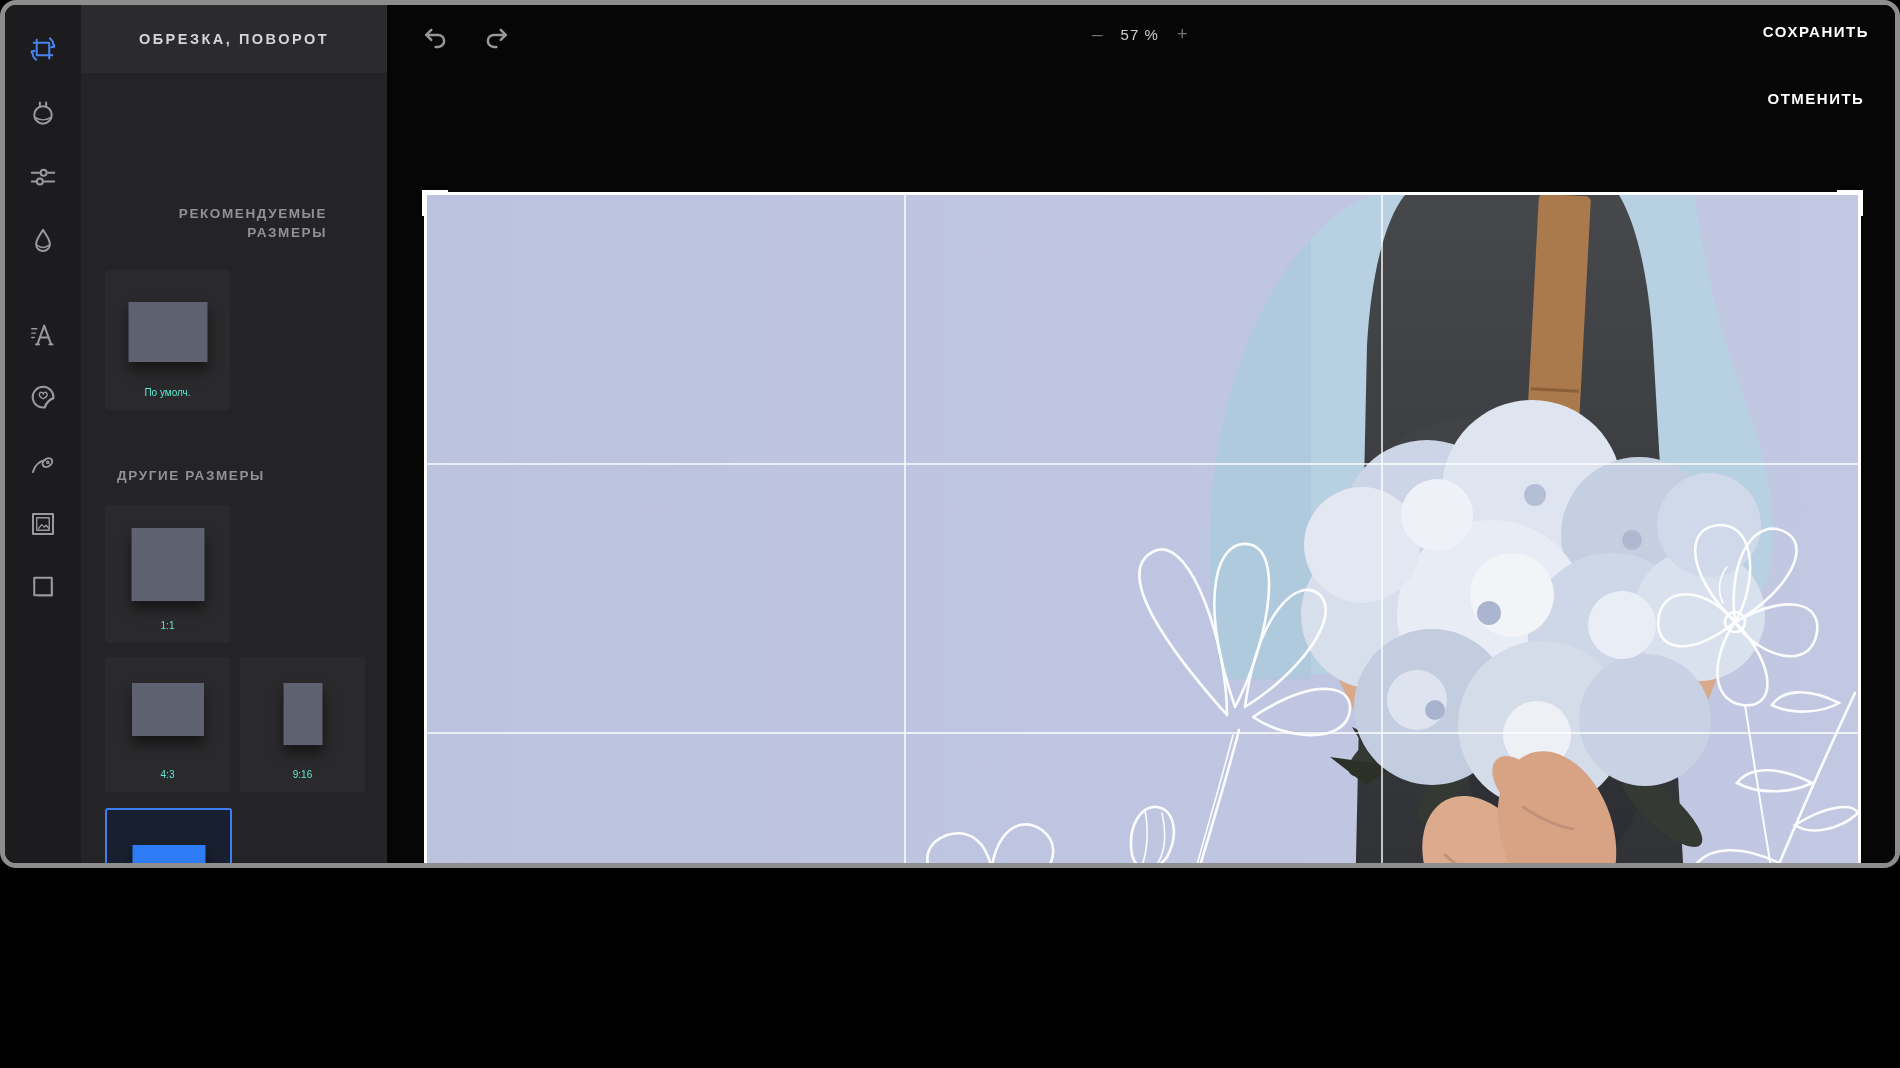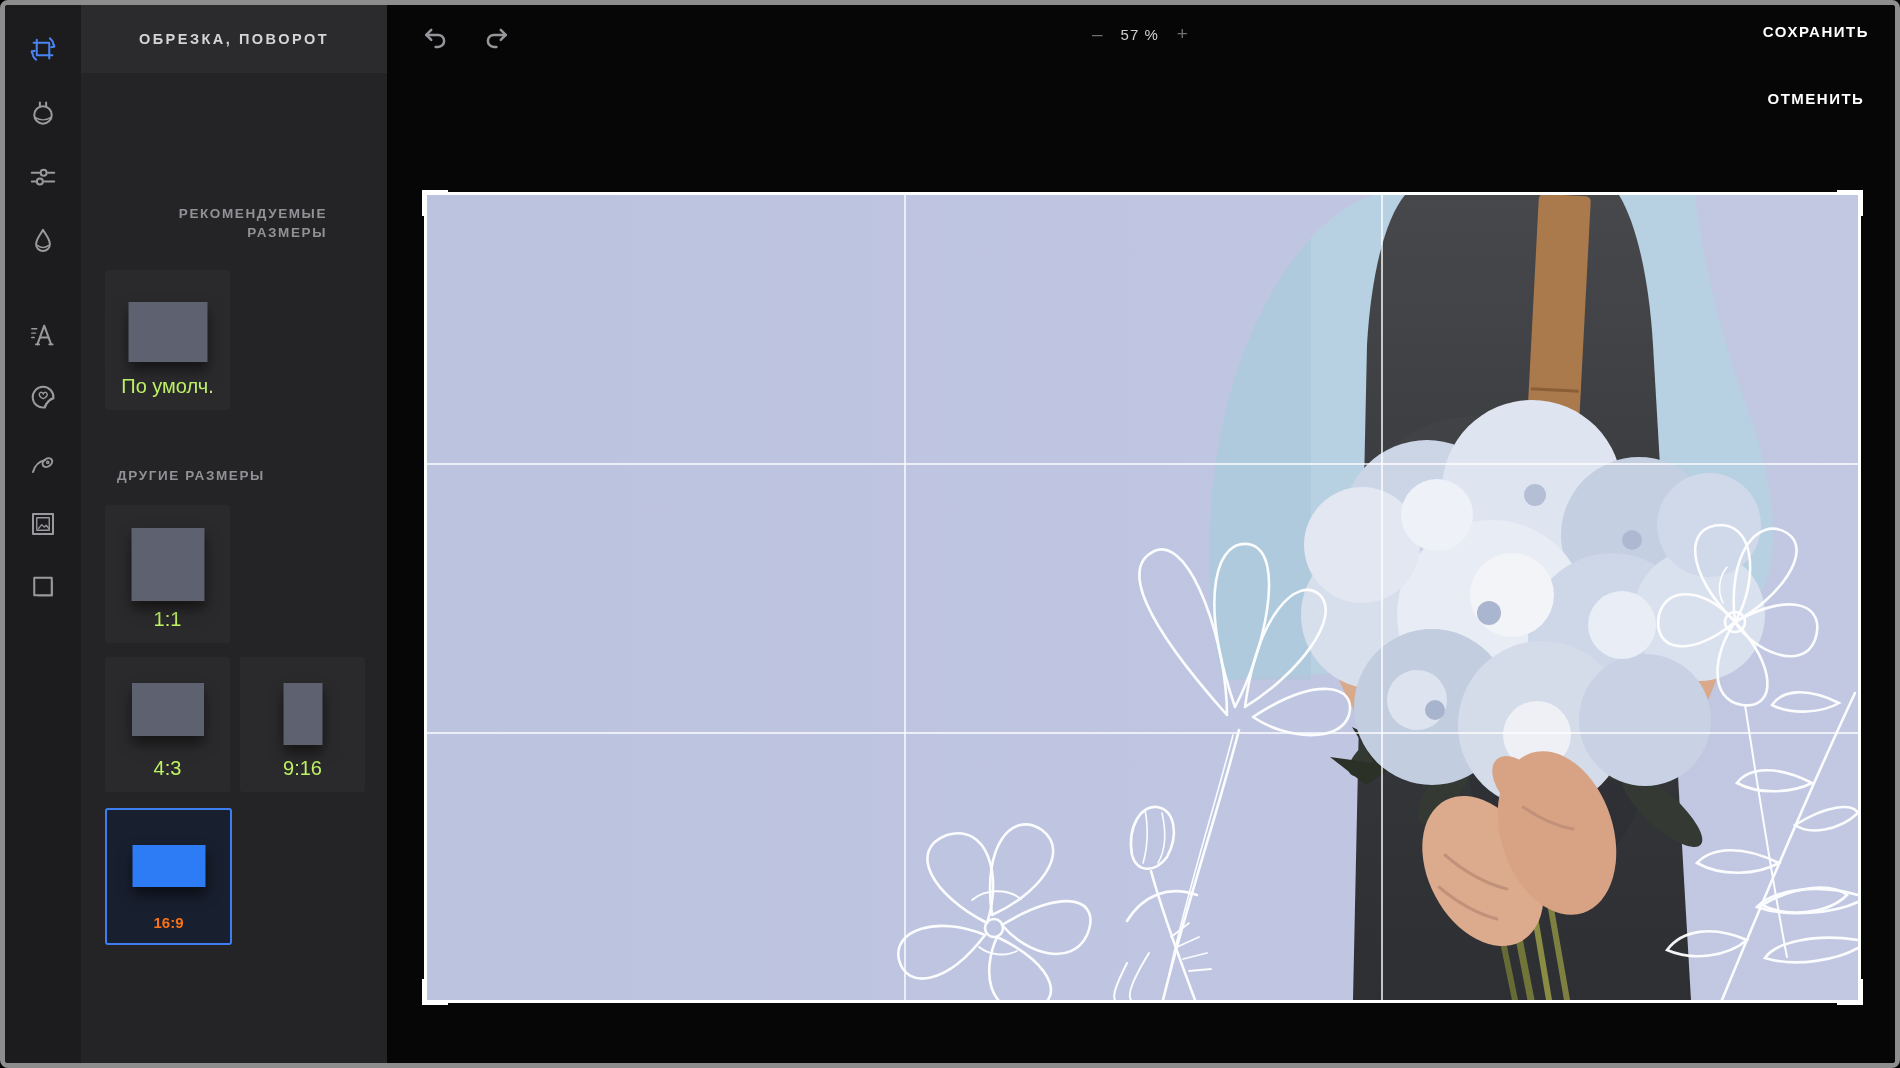--- a/index.html
+++ b/index.html
@@ -1,19 +1,19 @@
 <!DOCTYPE html>
 <html><head>
 <meta charset="utf-8">
 <style>
   * { margin:0; padding:0; box-sizing:border-box; }
   html,body { background:#000; width:1900px; height:1068px; font-family:"Liberation Sans", sans-serif; }
   .app {
-    position:relative; width:1900px; height:1068px;
-    border:5px solid #8d8d8d; border-radius:8px; overflow:hidden;
+    position:relative; width:1900px; height:868px;
+    border:5px solid #8d8d8d; border-radius:16px; overflow:hidden;
     display:flex; background:#060607;
   }
   
   .rail { position:relative; width:76px; background:#1c1c1e; flex:0 0 76px; }
   .rail .tool {
     position:absolute; left:20px; width:36px; height:36px;
     display:flex; align-items:center; justify-content:center;
     background:transparent; border:none; cursor:pointer;
   }
   .tool svg { width:30px; height:30px; stroke:#9a9a9e; fill:none; stroke-width:1.6; stroke-linecap:round; stroke-linejoin:round; }
@@ -33,21 +33,21 @@
     box-shadow:0 3px 6px rgba(0,0,0,.4);
   }
   .sec-label { position:absolute; left:36px; width:210px; color:#929296; font-size:13.5px; font-weight:bold; letter-spacing:1.6px; line-height:1.4; }
   .sec-label.rec { top:200px;text-align:right; }
   .sec-label.oth { top:462px; }
   .tile {
     position:absolute; width:125px; background:#2a2a2c; border-radius:3px; cursor:pointer;
     display:flex; flex-direction:column; align-items:center; justify-content:flex-end;
   }
   .tile .shape { position:absolute; left:50%; transform:translateX(-50%); }
-  .tile .lbl { color:#bef264; font-size:20px; margin-bottom:12px; }
+  .tile .lbl { color:#5eead4; font-size:10px; margin-bottom:12px; }
   .shape.solid { background:#5d6170; box-shadow:0 8px 12px rgba(0,0,0,.5); }
   .shape.dotted { border:2px dotted #96969a; background:transparent; }
   
   .t-default { left:24px; top:265px; height:140px; }
   .t-default .shape { width:79px; height:60px; top:32px; }
   .t-custom  { left:159px; top:265px; height:140px; }
   .t-custom .shape { width:73px; height:73px; top:25px; }
   
   .t-11  { left:24px;  top:500px; height:138px; }
   .t-11 .shape  { width:73px; height:73px; top:23px; }

